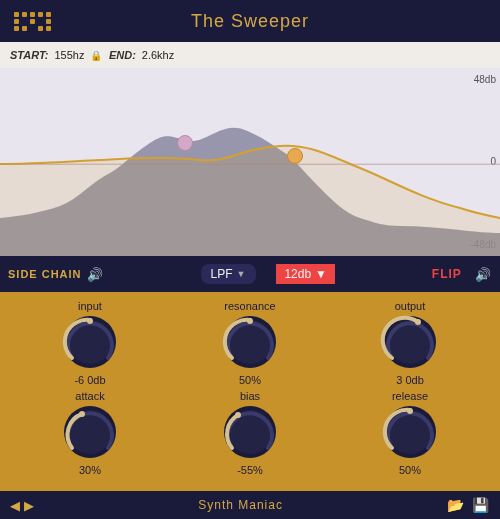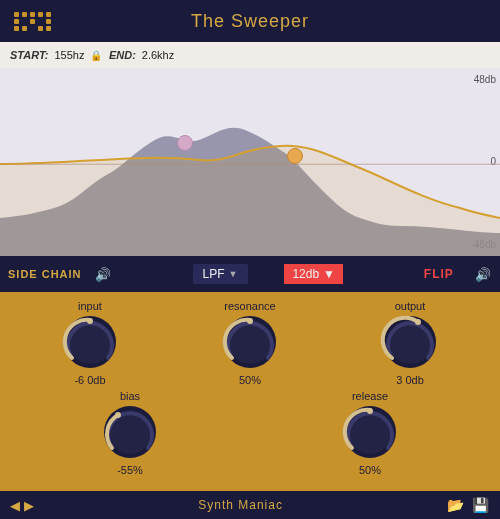--- a/index.html
+++ b/index.html
@@ -113,42 +113,42 @@
     .cp-pink { background: #d4a8c7; border: 1.5px solid #b888b0; }
     .cp-orange { background: #e8a850; border: 1.5px solid #c88830; }
 
     
     .sidechain-bar {
       background: #1a1a3a;
       height: 36px;
       display: flex;
       align-items: center;
       padding: 12px 8px;
-      gap: 14px;
+      gap: 6px;
     }
     .sc-label {
       color: #d4a843;
       font-size: 11px;
       font-weight: bold;
       letter-spacing: 1px;
     }
     .sc-speaker {
       color: #d4a843;
       font-size: 13px;
       cursor: pointer;
     }
     .sc-divider {
       flex: 1;
     }
     .sc-filter {
       color: #eee;
       font-size: 12px;
       background: #2a2a5a;
       padding: 3px 10px;
-      border-radius: 2px;
+      border-radius: 8px;
       cursor: pointer;
       display: flex;
       align-items: center;
       gap: 4px;
     }
     .sc-filter .arrow { font-size: 9px; color: #aaa; }
     .sc-db {
       color: #eee;
       font-size: 12px;
       background: #ef4444;
@@ -369,20 +369,34 @@
           <path d="M 12 46 A 22 22 0 0 1 38 10" fill="none" stroke="#d4c090" stroke-width="4" stroke-linecap="round"></path>
           <circle cx="38" cy="10" r="3" fill="#d4c090"></circle>
         </svg>
       </div>
       <span class="knob-value">3 0db</span>
     </div>
   </div>
 
   <div class="knob-row" style="margin-top:4px;">
 
+    <div class="knob-group">
+      <span class="knob-label">attack</span>
+      <div class="knob-container">
+        <svg class="knob-svg" viewBox="0 0 60 60">
+          <circle cx="30" cy="30" r="26" fill="#1a1a3a"></circle>
+          <circle cx="30" cy="30" r="22" fill="#232345"></circle>
+          <path d="M 12 46 A 22 22 0 1 1 48 46" fill="none" stroke="#3a3a6a" stroke-width="4" stroke-linecap="round"></path>
+
+          <path d="M 12 46 A 22 22 0 0 1 22 12" fill="none" stroke="#d4c090" stroke-width="4" stroke-linecap="round"></path>
+          <circle cx="22" cy="12" r="3" fill="#d4c090"></circle>
+        </svg>
+      </div>
+      <span class="knob-value">30%</span>
+    </div>
 
     <div class="knob-group">
       <span class="knob-label">bias</span>
       <div class="knob-container">
         <svg class="knob-svg" viewBox="0 0 60 60">
           <circle cx="30" cy="30" r="26" fill="#1a1a3a"></circle>
           <circle cx="30" cy="30" r="22" fill="#232345"></circle>
           <path d="M 12 46 A 22 22 0 1 1 48 46" fill="none" stroke="#3a3a6a" stroke-width="4" stroke-linecap="round"></path>
 
           <path d="M 12 46 A 22 22 0 0 1 18 13" fill="none" stroke="#d4c090" stroke-width="4" stroke-linecap="round"></path>

